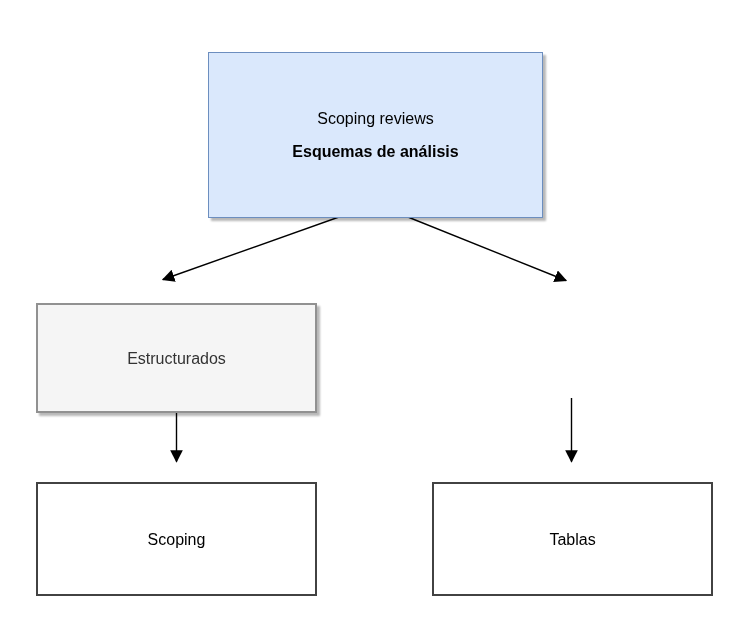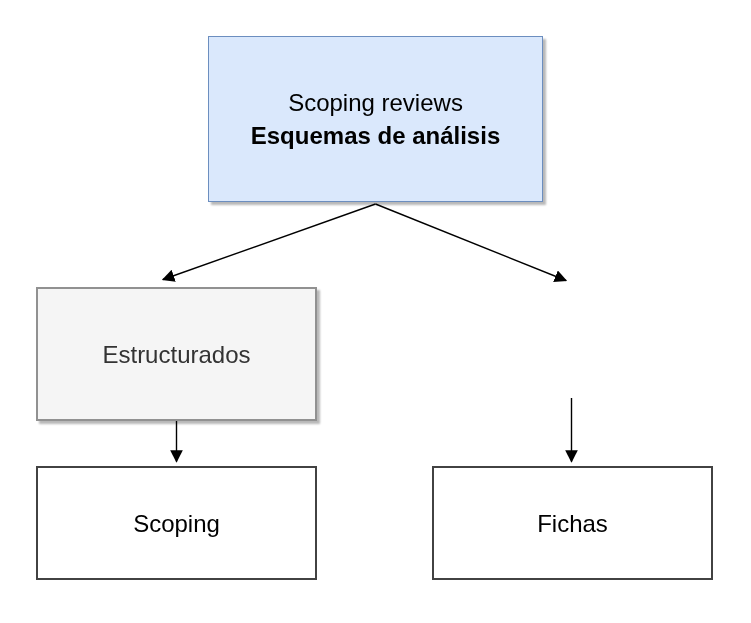--- a/index.html
+++ b/index.html
@@ -32,35 +32,36 @@
     width: 751px; height: 623px;
     pointer-events: none;
   }
   .node {
     position: absolute;
     display: flex;
     flex-direction: column;
     align-items: center;
     justify-content: center;
     text-align: right;
-    font-size: 24px;
+    font-size: 16px;
     line-height: 33px;
+    margin-top: 16px;
   }
   .node-root {
     left: 208px; top: 36px;
     width: 335px; height: 166px;
     background: var(--root-fill);
     border: 1.5px solid var(--root-border);
     box-shadow: 3px 3px 2px rgba(0,0,0,0.28);
     color: var(--root-text);
   }
   .node-root .line2 { font-weight: bold; }
   .node-mid {
     top: 287px;
-    width: 281px; height: 134px;
+    width: 281px; height: 110px;
     background: var(--mid-fill);
     border: 2px solid var(--mid-border);
     box-shadow: 3px 3px 2px rgba(0,0,0,0.28);
     color: var(--mid-text);
   }
   .node-mid.left  { left: 36px; }
   .node-mid.right { left: 432px; }
   .node-leaf {
     top: 466px;
     width: 281px; height: 114px;
@@ -98,16 +99,16 @@
   <div class="node node-mid left">
     <span>Estructurados</span>
   </div>
 
 
   <div class="node node-leaf left">
     <span>Scoping</span>
   </div>
 
   <div class="node node-leaf right">
-    <span>Fichas</span>
+    <span>Tablas</span>
   </div>
 
 </div>
 
 </body></html>

